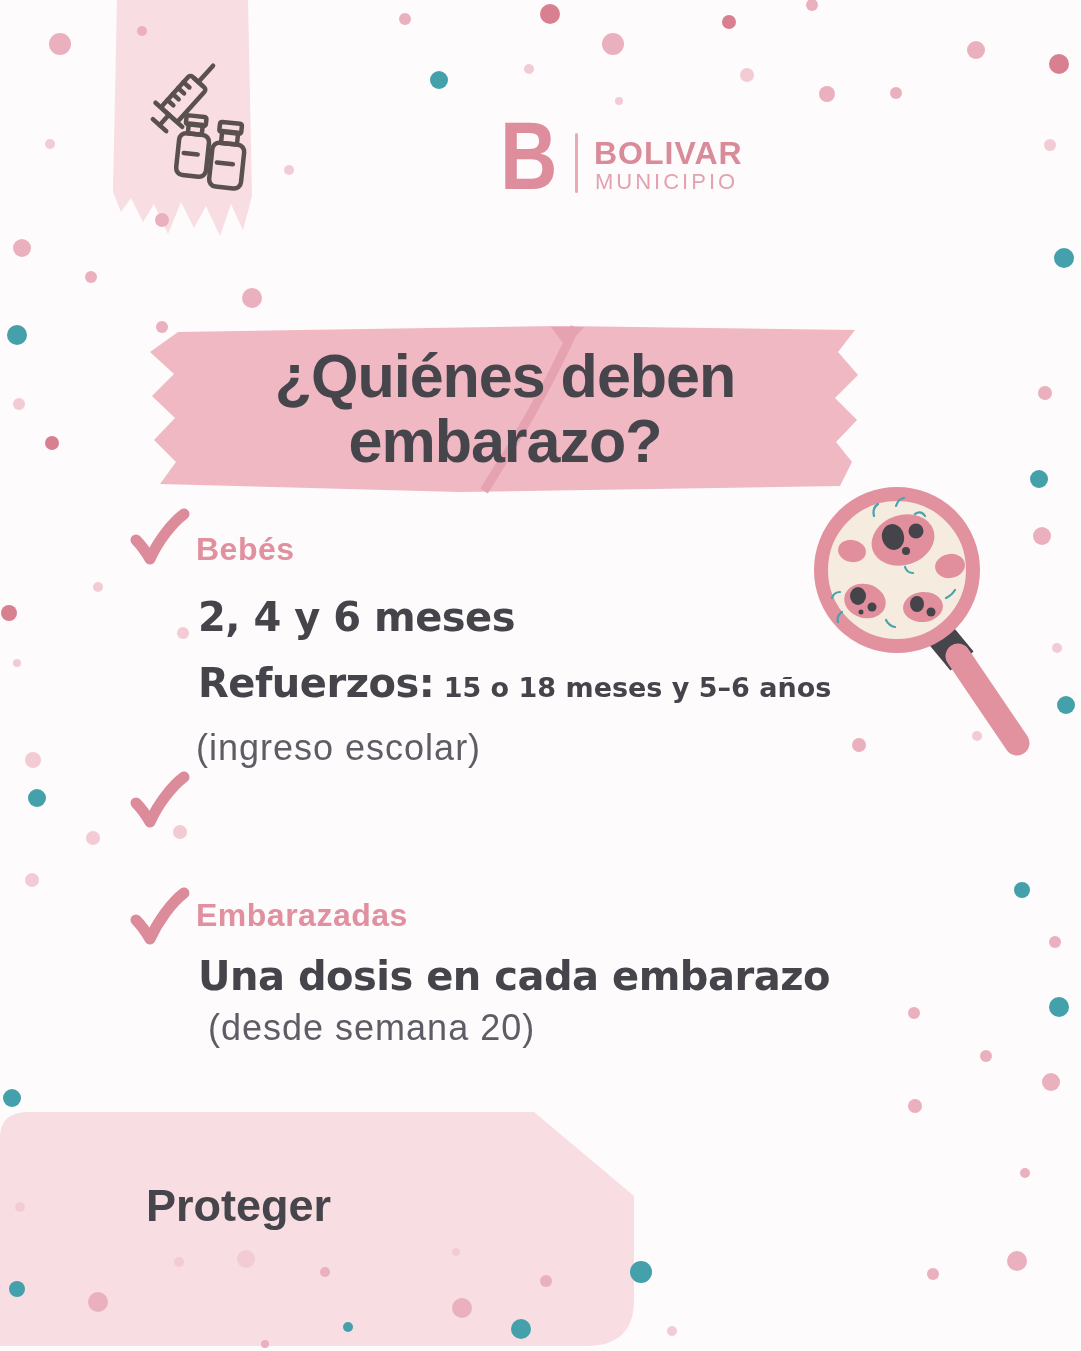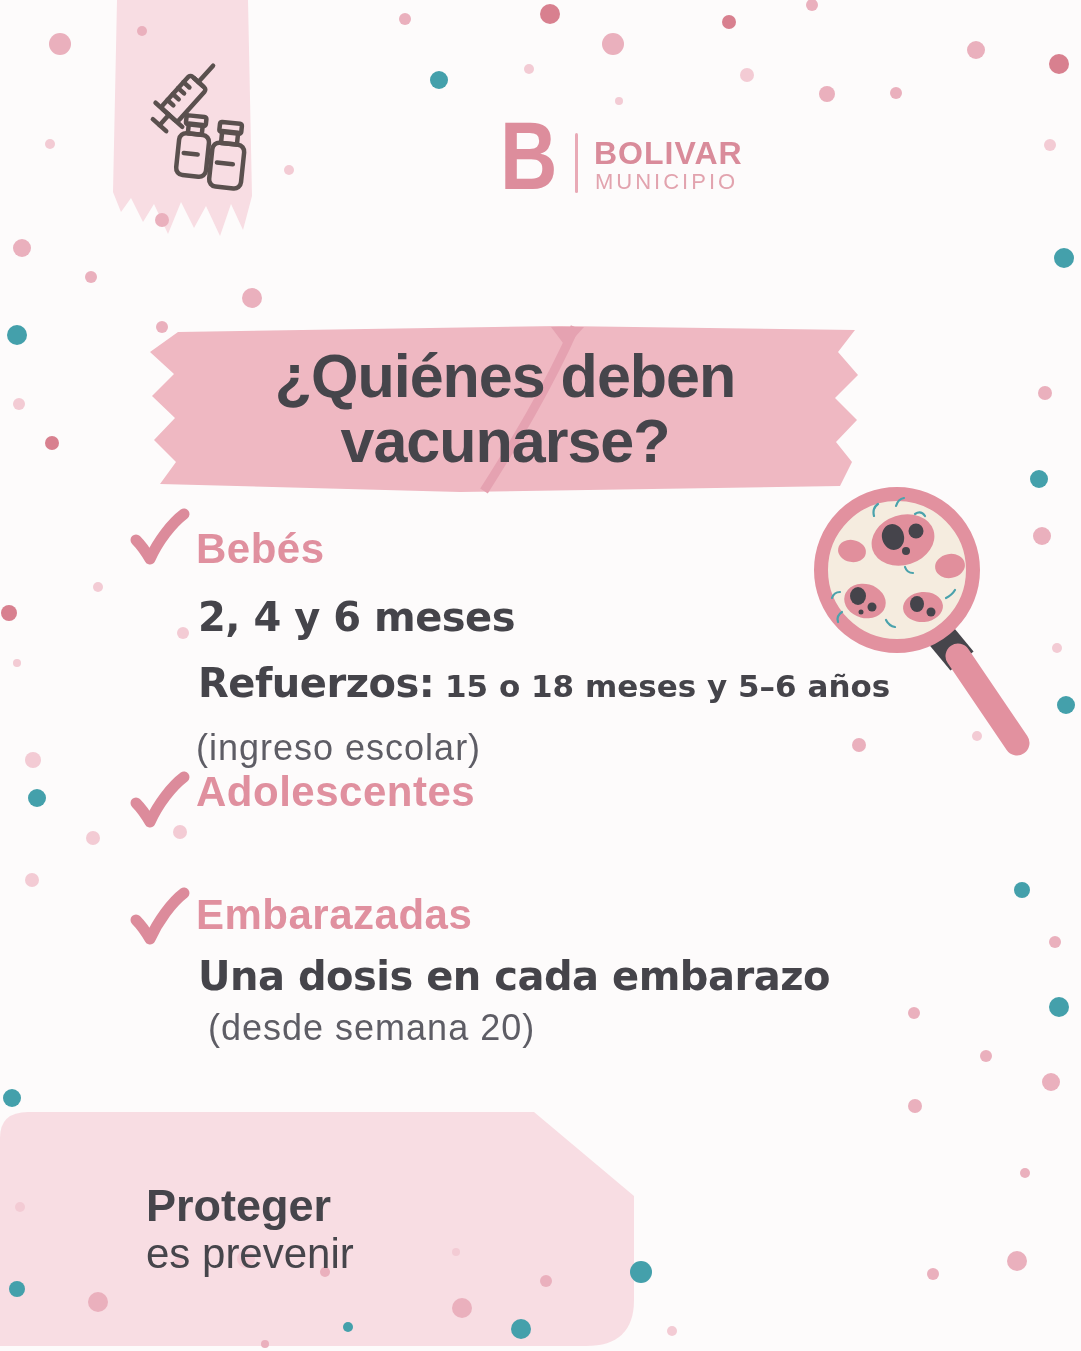--- a/index.html
+++ b/index.html
@@ -31,28 +31,28 @@
     position:absolute;left:595px;top:171px;color:#e2a3ae;
     font-size:22px;letter-spacing:3px;line-height:22px;
   }
   
   .title{
     position:absolute;left:155px;top:344px;width:700px;text-align:center;
     color:#46454b;font-weight:bold;font-size:61px;line-height:65px;letter-spacing:-1px;
   }
   
   .check-heading{
-    position:absolute;color:#e0909f;font-weight:bold;font-size:42px;
+    position:absolute;color:#e0909f;font-weight:bold;font-size:32px;
     letter-spacing:.5px;line-height:44px;
   }
   .marker{
     position:absolute;color:#45444a;font-family:"DejaVu Sans",sans-serif;
     font-weight:bold;font-size:40px;line-height:46px;letter-spacing:-.5px;
   }
-  .marker .sub{font-size:31px;letter-spacing:0;}
+  .marker .sub{font-size:27px;letter-spacing:0;}
   .paren{
     position:absolute;color:#5e5d65;font-size:36px;line-height:40px;letter-spacing:1px;
   }
   
   .footer-line1{
     position:absolute;left:146px;top:1182px;color:#46454b;
     font-weight:bold;font-size:45px;line-height:48px;text-align:center;
   }
   .footer-line2{
     position:absolute;left:146px;top:1231px;color:#46454b;
@@ -214,30 +214,28 @@
       <div class="dot" style="left: 667px; top: 1326px; width: 10px; height: 10px; background: rgb(243, 203, 212);"></div>
     </div>
 
   <div class="b-logo">B</div>
   <div class="brand-divider"></div>
   <div class="muni-name">BOLIVAR</div>
   <div class="muni-sub">MUNICIPIO</div>
 
   <h1 class="title" style="margin:0">
     <span style="display:block">¿Quiénes deben</span>
-    <span style="display:block">vacunarse?</span>
+    <span style="display:block">embarazo?</span>
   </h1>
 
   <div class="check-heading" style="left:196px;top:527px">Bebés</div>
   <div class="marker" style="left:198px;top:594px">2, 4 y 6 meses</div>
   <div class="marker" style="left:198px;top:660px"><span>Refuerzos:</span><span class="sub"> 15 o 18 meses y 5–6 años</span></div>
   <div class="paren" style="left:196px;top:728px">(ingreso escolar)</div>
 
-  <div class="check-heading" style="left:196px;top:770px">Adolescentes</div>
 
   <div class="check-heading" style="left:196px;top:893px">Embarazadas</div>
   <div class="marker" style="left:198px;top:953px">Una dosis en cada embarazo</div>
   <div class="paren" style="left:208px;top:1008px">(desde semana 20)</div>
 
   <div class="footer-line1">Proteger</div>
-  <div class="footer-line2">es prevenir</div>
 
 </div>
 
 </body></html>

